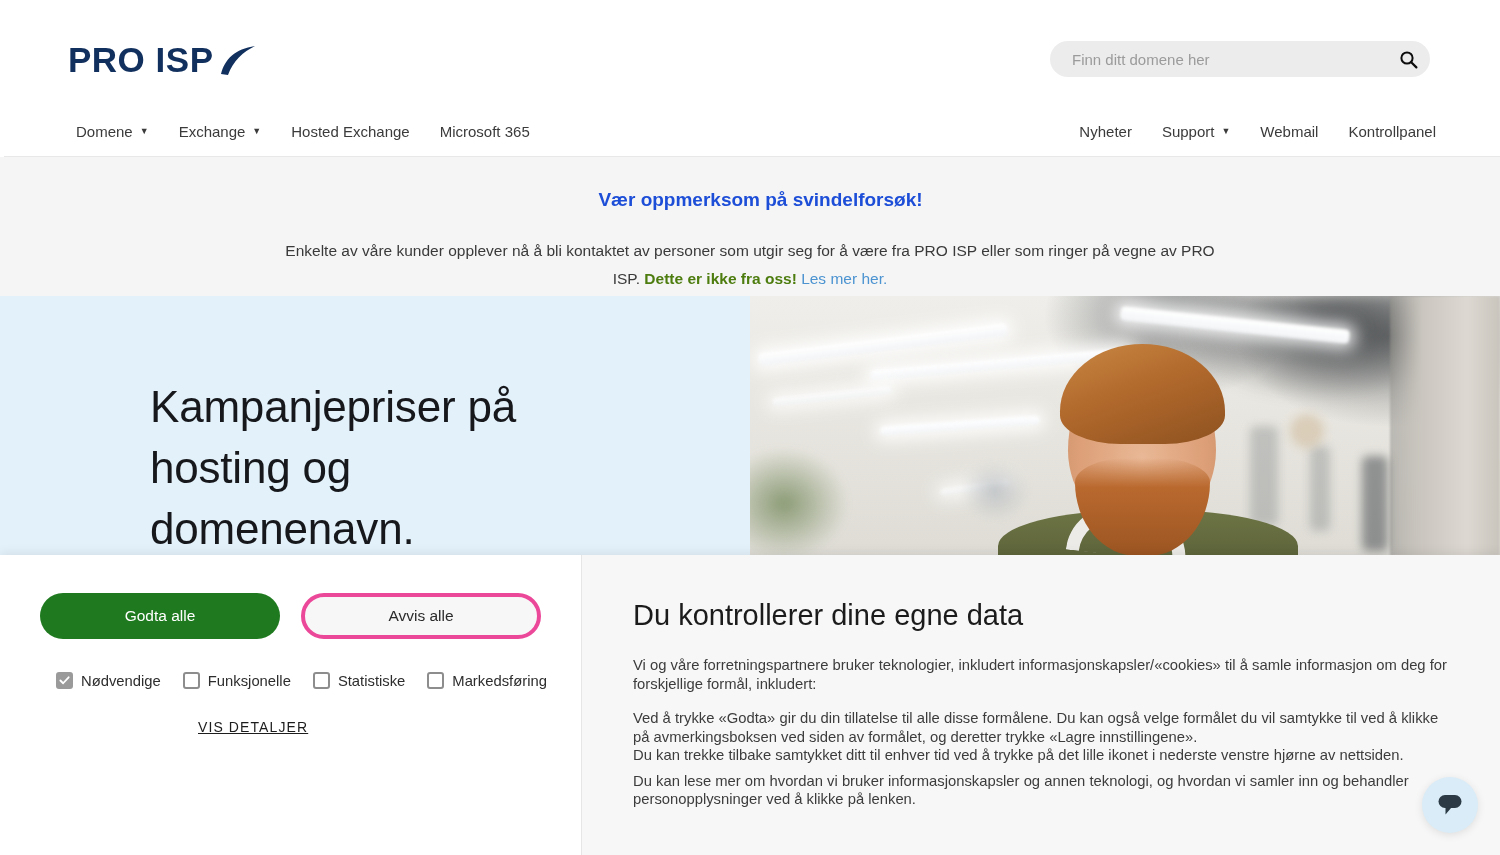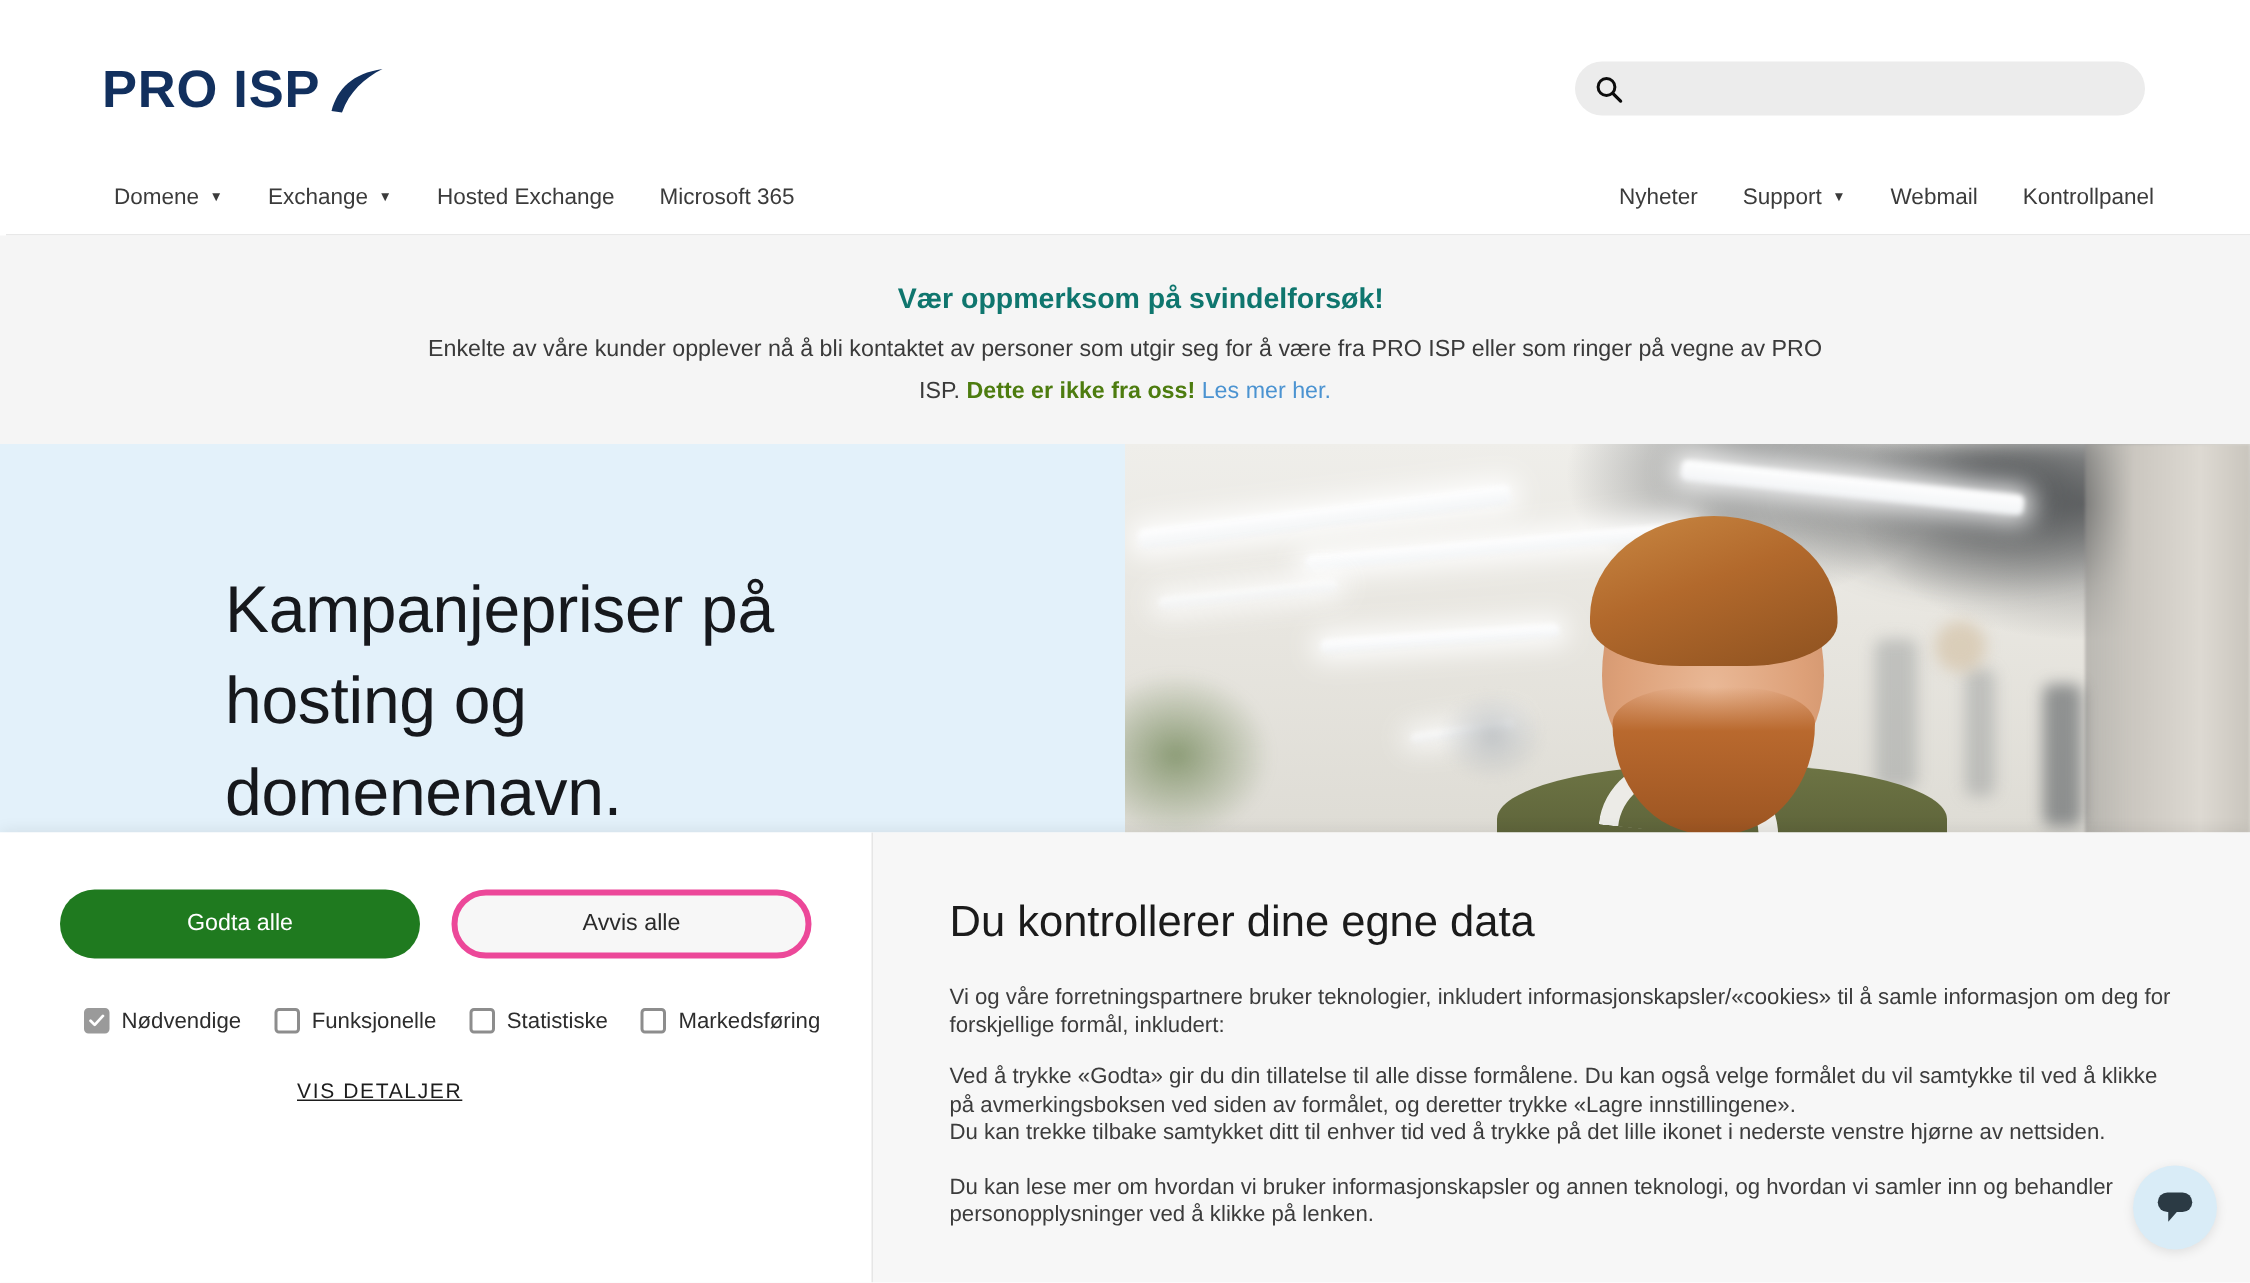--- a/index.html
+++ b/index.html
@@ -58,21 +58,21 @@
   }
   .nav-left .nav-item:first-child { padding-left: 4px; }
   .nav-right .nav-item:last-child { padding-right: 0px; }
   .caret { font-size: 9px; color: #3b3b3b; line-height: 1; }
 
   
   .warn {
     position: absolute; top: 157px; left: 0; width: 1500px; height: 139px;
     background: #f5f5f5; text-align: center; padding-top: 32px;
   }
-  .warn-title { font-size: 19px; font-weight: bold; color: #0f766e; margin-bottom: 8px; padding-left: 21px; }
+  .warn-title { font-size: 19px; font-weight: bold; color: #1d4ed8; margin-bottom: 26px; padding-left: 21px; }
   .warn-body { font-size: 15.5px; color: #3a3a3a; line-height: 28px; max-width: 960px; margin: 0 auto; }
   .warn-body b { font-weight: bold; color:#4d7c0f; }
   .warn-link { color: #4b93d1; text-decoration: none; cursor: pointer; }
 
   
   .hero {
     position: absolute; top: 296px; left: 0; width: 1500px; height: 260px;
     background: #e3f1fa; overflow: hidden;
   }
   .hero-title {
@@ -220,20 +220,21 @@
 
   <div class="header">
     <div class="logo-wrap">
       <span class="logo-text">PRO ISP</span>
       <svg class="logo-swoosh" width="40" height="34" viewBox="0 0 40 34">
         <path d="M2 31 C 6 16, 16 6, 36 3 C 24 9, 14 18, 9 32 Z" fill="#12305e"></path>
       </svg>
     </div>
 
     <div class="search-box">
+      <input class="search-input" type="text" placeholder="Finn ditt domene her" style="">
       <button class="search-btn">
         <svg width="19" height="19" viewBox="0 0 19 19">
           <circle cx="8" cy="8" r="5.6" fill="none" stroke="#0d0d0d" stroke-width="2"></circle>
           <line x1="12.2" y1="12.2" x2="17.4" y2="17.4" stroke="#0d0d0d" stroke-width="2.2" stroke-linecap="round"></line>
         </svg>
       </button>
     </div>
   </div>
 
   <div class="nav">
@@ -339,21 +340,21 @@
         </label>
       </div>
 
       <a class="details-link">VIS DETALJER</a>
     </div>
 
     <div class="cookie-right">
       <div class="ck-title">Du kontrollerer dine egne data</div>
       <div class="ck-p">Vi og våre forretningspartnere bruker teknologier, inkludert informasjonskapsler/«cookies» til å samle informasjon om deg for forskjellige formål, inkludert:</div>
       <div class="ck-p" style="margin-bottom:0">Ved å trykke «Godta» gir du din tillatelse til alle disse formålene. Du kan også velge formålet du vil samtykke til ved å klikke på avmerkingsboksen ved siden av formålet, og deretter trykke «Lagre innstillingene».</div>
-      <div class="ck-p" style="margin-bottom:18px">Du kan trekke tilbake samtykket ditt til enhver tid ved å trykke på det lille ikonet i nederste venstre hjørne av nettsiden.</div>
+      <div class="ck-p" style="margin-bottom:7px">Du kan trekke tilbake samtykket ditt til enhver tid ved å trykke på det lille ikonet i nederste venstre hjørne av nettsiden.</div>
       <div class="ck-p">Du kan lese mer om hvordan vi bruker informasjonskapsler og annen teknologi, og hvordan vi samler inn og behandler personopplysninger ved å klikke på lenken.</div>
     </div>
   </div>
 
   <div class="chat">
     <svg width="26" height="24" viewBox="0 0 26 24">
       <rect x="1.5" y="2" width="23" height="13" rx="6.5" fill="#2b3a44"></rect>
       <path d="M8.5 14 L8.5 21.5 L14.5 14.6 Z" fill="#2b3a44"></path>
     </svg>
   </div>

